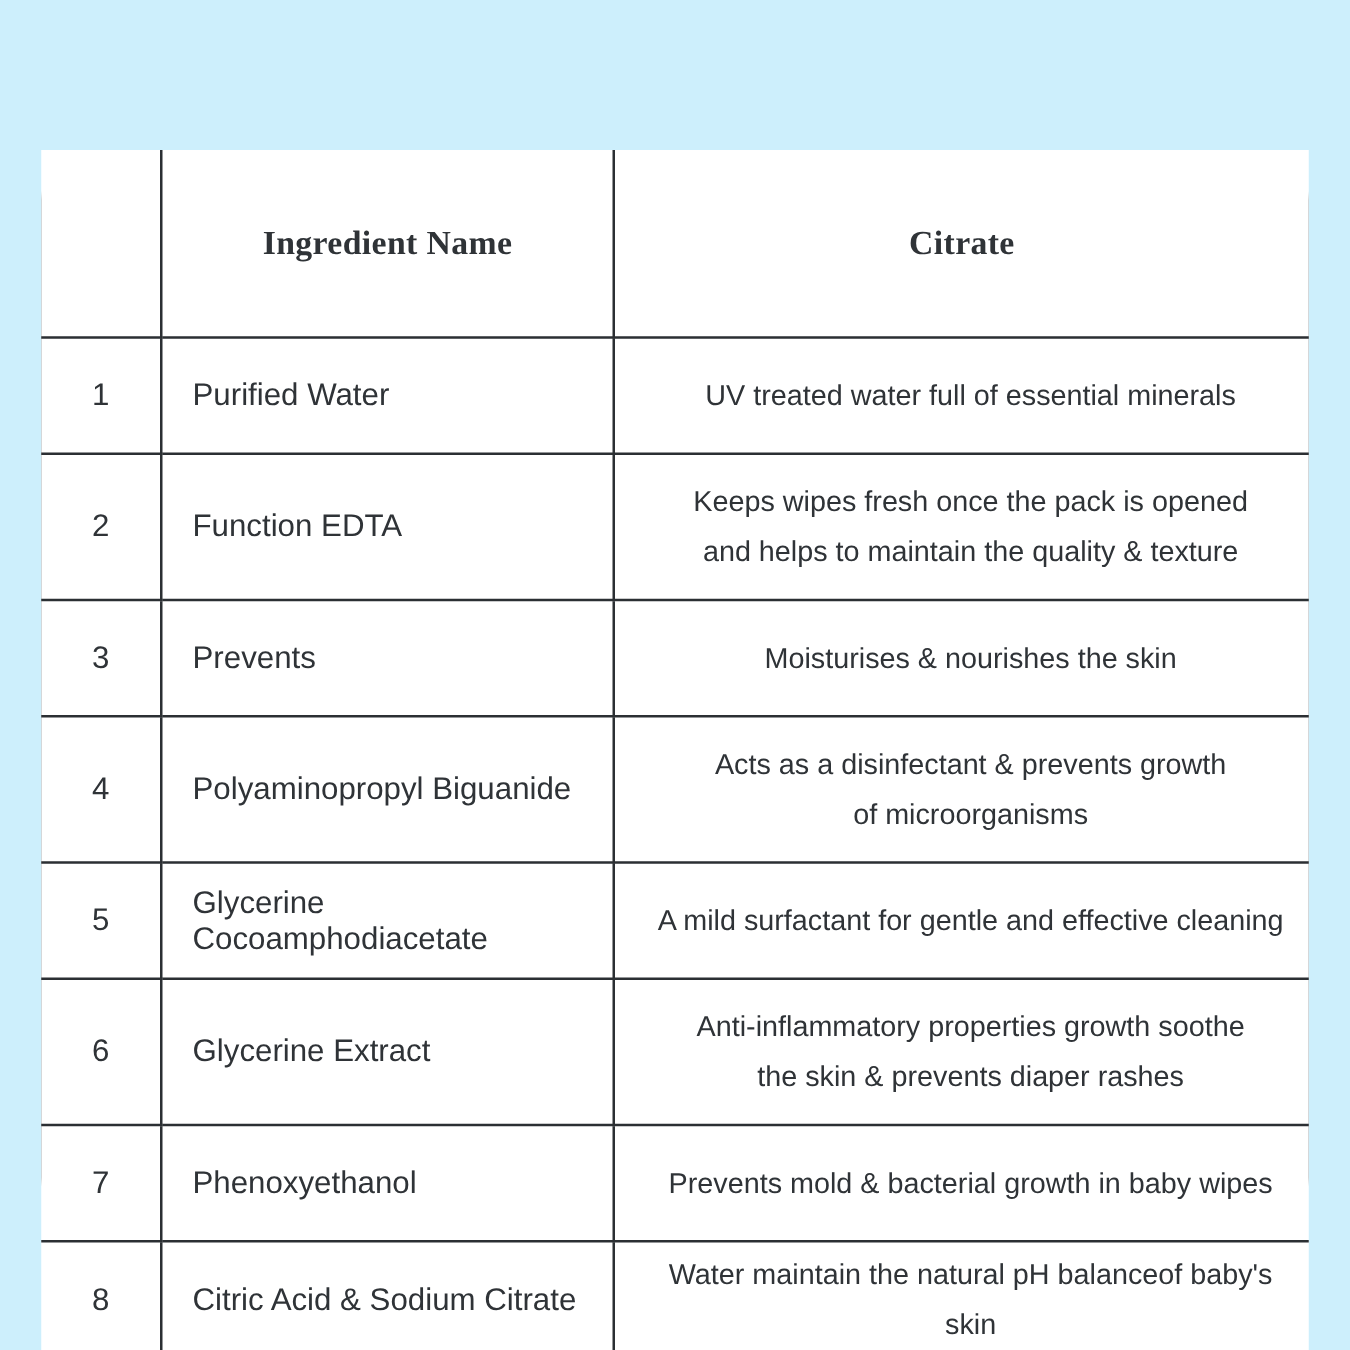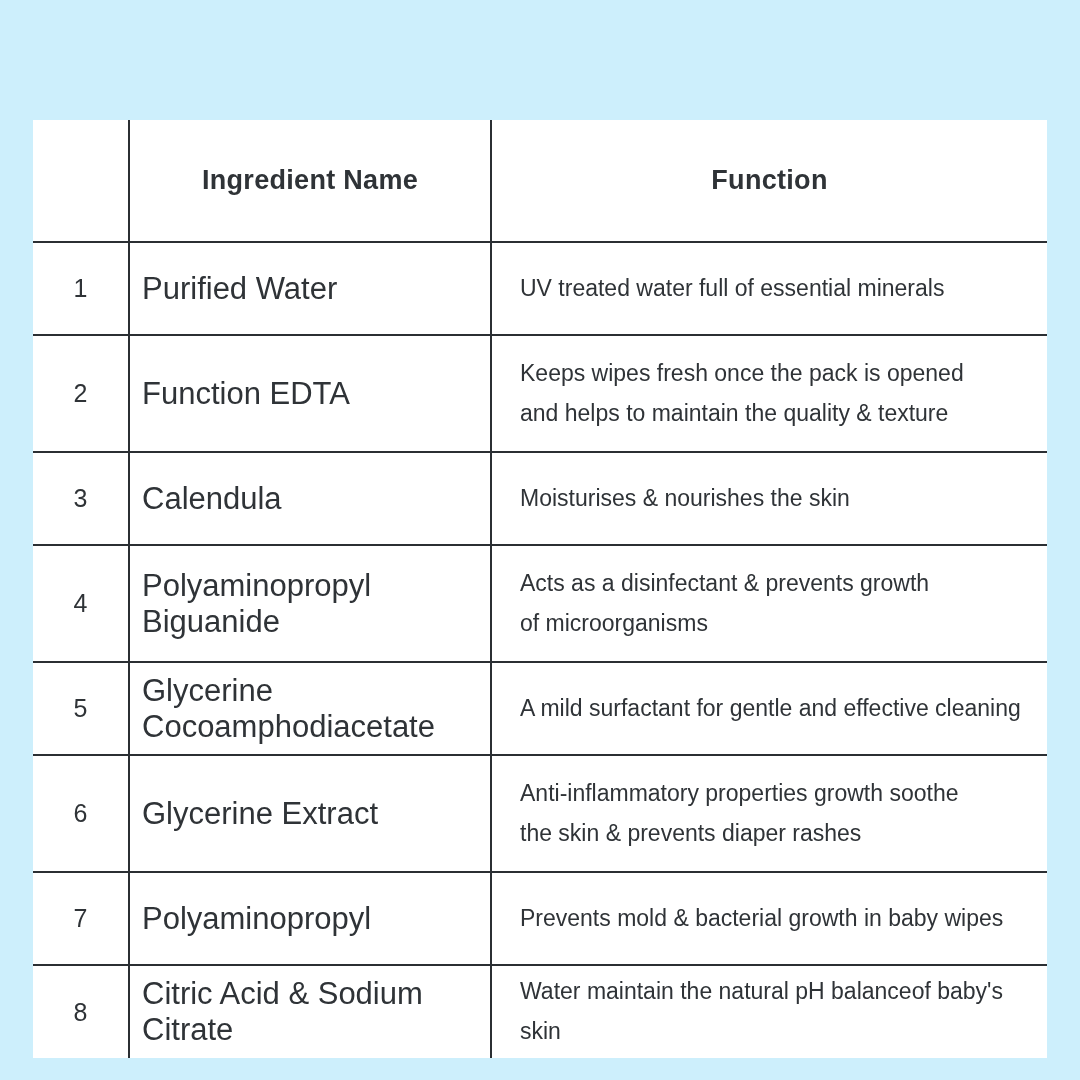--- a/index.html
+++ b/index.html
@@ -59,48 +59,50 @@
     box-sizing: border-box;
     color: #2f3337;
   }
   
   table.ingredients tr > *:first-child { border-left: none; }
   table.ingredients tr > *:last-child { border-right: none; }
   table.ingredients thead tr > * { border-top: none; }
   table.ingredients tbody tr:last-child > * { border-bottom: none; }
 
   thead th {
-    height: 122px;
+    height: 150px;
     font-size: 27px;
     font-weight: bold;
     letter-spacing: 0.3px;
     color: #2b3034;
     vertical-align: middle;
+    font-family: Liberation Serif, serif;
   }
   thead th.num-head { font-size: 0; }
 
   td.num {
     text-align: center;
     font-size: 25px;
     color: #2f3337;
     vertical-align: middle;
   }
   td.name {
-    padding-left: 12px;
-    font-size: 31px;
+    padding-left: 24px;
+    font-size: 25px;
     color: #2f3337;
     vertical-align: middle;
   }
   td.func {
     padding-left: 28px;
     padding-right: 14px;
     font-size: 23px;
     color: #2f3337;
     vertical-align: middle;
     line-height: 1.72;
+    text-align: center;
   }
   td.func .line { display: block; }
 
   tbody tr.one-line { height: 93px; }
   tbody tr.two-line { height: 117px; }
 </style>
 </head>
 <body>
 
 <div class="canvas">
@@ -109,42 +111,42 @@
     <table class="ingredients">
       <colgroup>
         <col class="col-num">
         <col class="col-name">
         <col class="col-func">
       </colgroup>
       <thead>
         <tr>
           <th class="num-head"></th>
           <th>Ingredient Name</th>
-          <th>Function</th>
+          <th>Citrate</th>
         </tr>
       </thead>
       <tbody>
         <tr class="one-line">
           <td class="num">1</td>
           <td class="name">Purified Water</td>
           <td class="func">
             <span class="line">UV treated water full of essential minerals</span>
           </td>
         </tr>
         <tr class="two-line">
           <td class="num">2</td>
           <td class="name">Function EDTA</td>
           <td class="func">
             <span class="line">Keeps wipes fresh once the pack is opened</span>
             <span class="line">and helps to maintain the quality &amp; texture</span>
           </td>
         </tr>
         <tr class="one-line">
           <td class="num">3</td>
-          <td class="name">Calendula</td>
+          <td class="name">Prevents</td>
           <td class="func">
             <span class="line">Moisturises &amp; nourishes the skin</span>
           </td>
         </tr>
         <tr class="two-line">
           <td class="num">4</td>
           <td class="name">Polyaminopropyl Biguanide</td>
           <td class="func">
             <span class="line">Acts as a disinfectant &amp; prevents growth</span>
             <span class="line">of microorganisms</span>
@@ -160,21 +162,21 @@
         <tr class="two-line">
           <td class="num">6</td>
           <td class="name">Glycerine Extract</td>
           <td class="func">
             <span class="line">Anti-inflammatory properties growth soothe</span>
             <span class="line">the skin &amp; prevents diaper rashes</span>
           </td>
         </tr>
         <tr class="one-line">
           <td class="num">7</td>
-          <td class="name">Polyaminopropyl</td>
+          <td class="name">Phenoxyethanol</td>
           <td class="func">
             <span class="line">Prevents mold &amp; bacterial growth in baby wipes</span>
           </td>
         </tr>
         <tr class="one-line">
           <td class="num">8</td>
           <td class="name">Citric Acid &amp; Sodium Citrate</td>
           <td class="func">
             <span class="line">Water maintain the natural pH balanceof baby's skin</span>
           </td>

